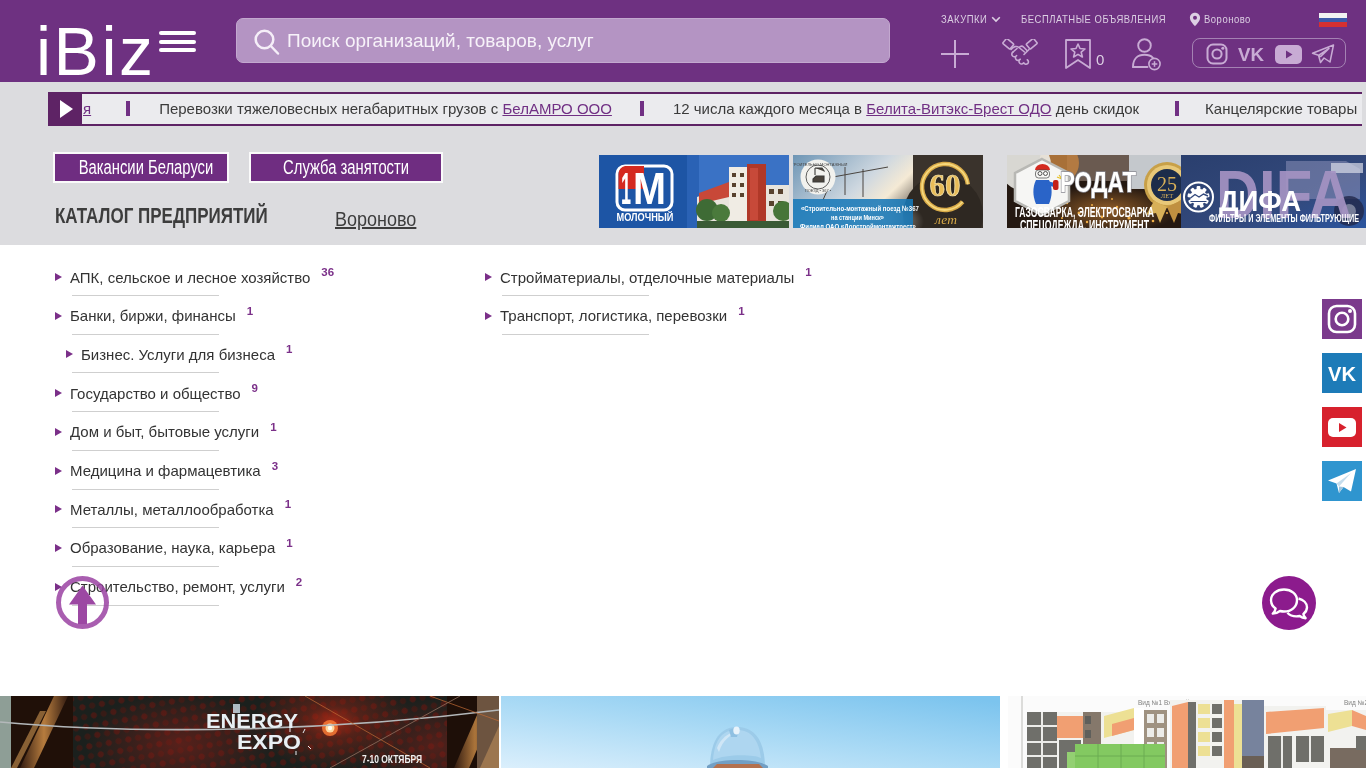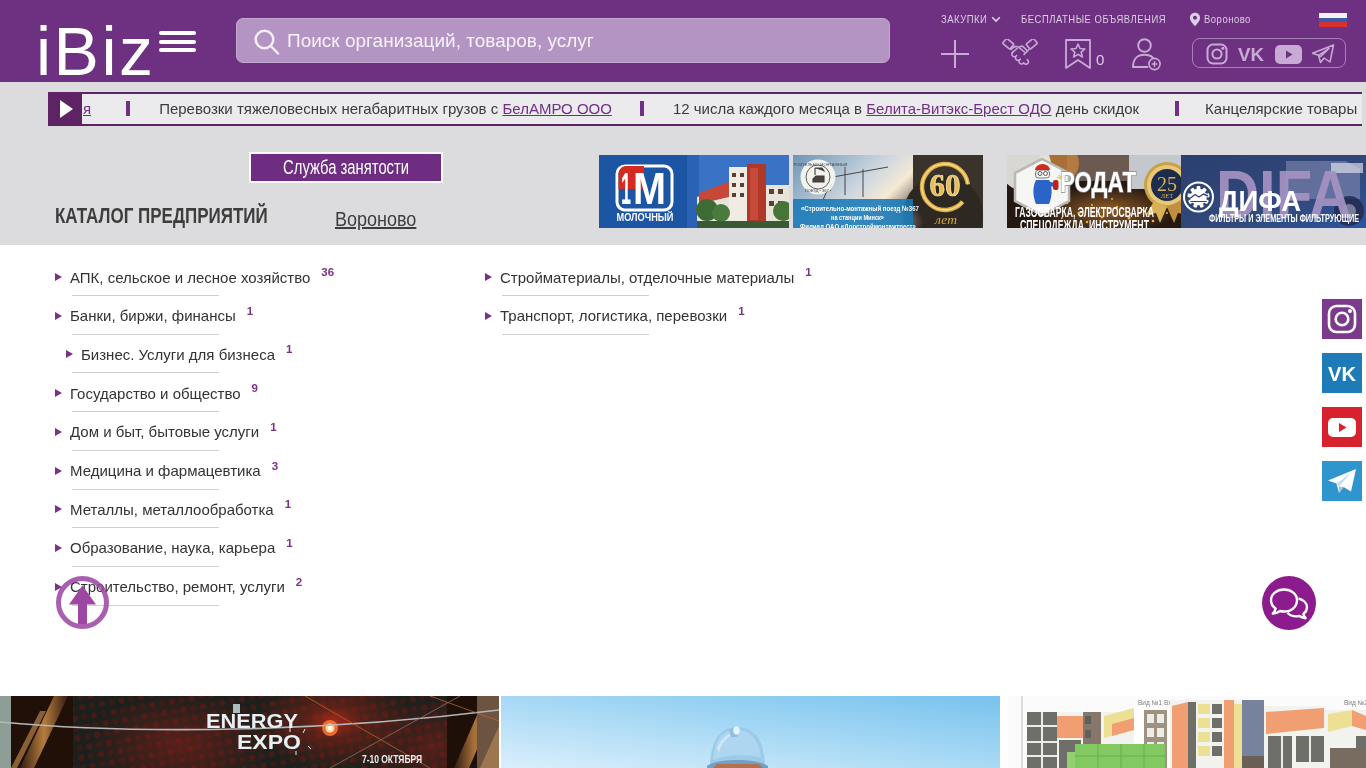--- a/index.html
+++ b/index.html
@@ -151,20 +151,21 @@
         <path d="M22.5 1 L1.5 9.2 L7.5 11.3 L9.5 18.5 L13 14 L19 18 Z M7.5 11.3 L18 4.5 L9.5 12.6 Z" fill="none" stroke="#c8abd4" stroke-width="1.5" stroke-linejoin="round"></path>
       </svg>
     </div>
   </div>
 
   <div id="ticker">
     <div id="tickplay"></div>
     <div id="ticktext"><a href="#">я</a><span class="tgap" style="width:35px"></span><span class="tsep"></span><span class="tgap" style="width:29px"></span>Перевозки тяжеловесных негабаритных грузов с <a href="#">БелАМРО ООО</a><span class="tgap" style="width:28px"></span><span class="tsep"></span><span class="tgap" style="width:29px"></span>12 числа каждого месяца в <a href="#">Белита-Витэкс-Брест ОДО</a> день скидок<span class="tgap" style="width:36px"></span><span class="tsep"></span><span class="tgap" style="width:26px"></span>Канцелярские товары</div>
   </div>
 
+  <div class="pbtn" style="left:53px;width:176px"><span>Вакансии Беларуси</span></div>
   <div class="pbtn" style="left:249px;width:194px"><span>Служба занятости</span></div>
 
   <div id="catalogh">КАТАЛОГ ПРЕДПРИЯТИЙ</div>
   <div id="catalogv">Вороново</div>
 
   <div id="banners">
 
     <div class="banner" style="left:599px">
       <svg width="190" height="73" viewBox="0 0 190 73">
         <rect width="190" height="73" fill="#1d55a5"></rect>

